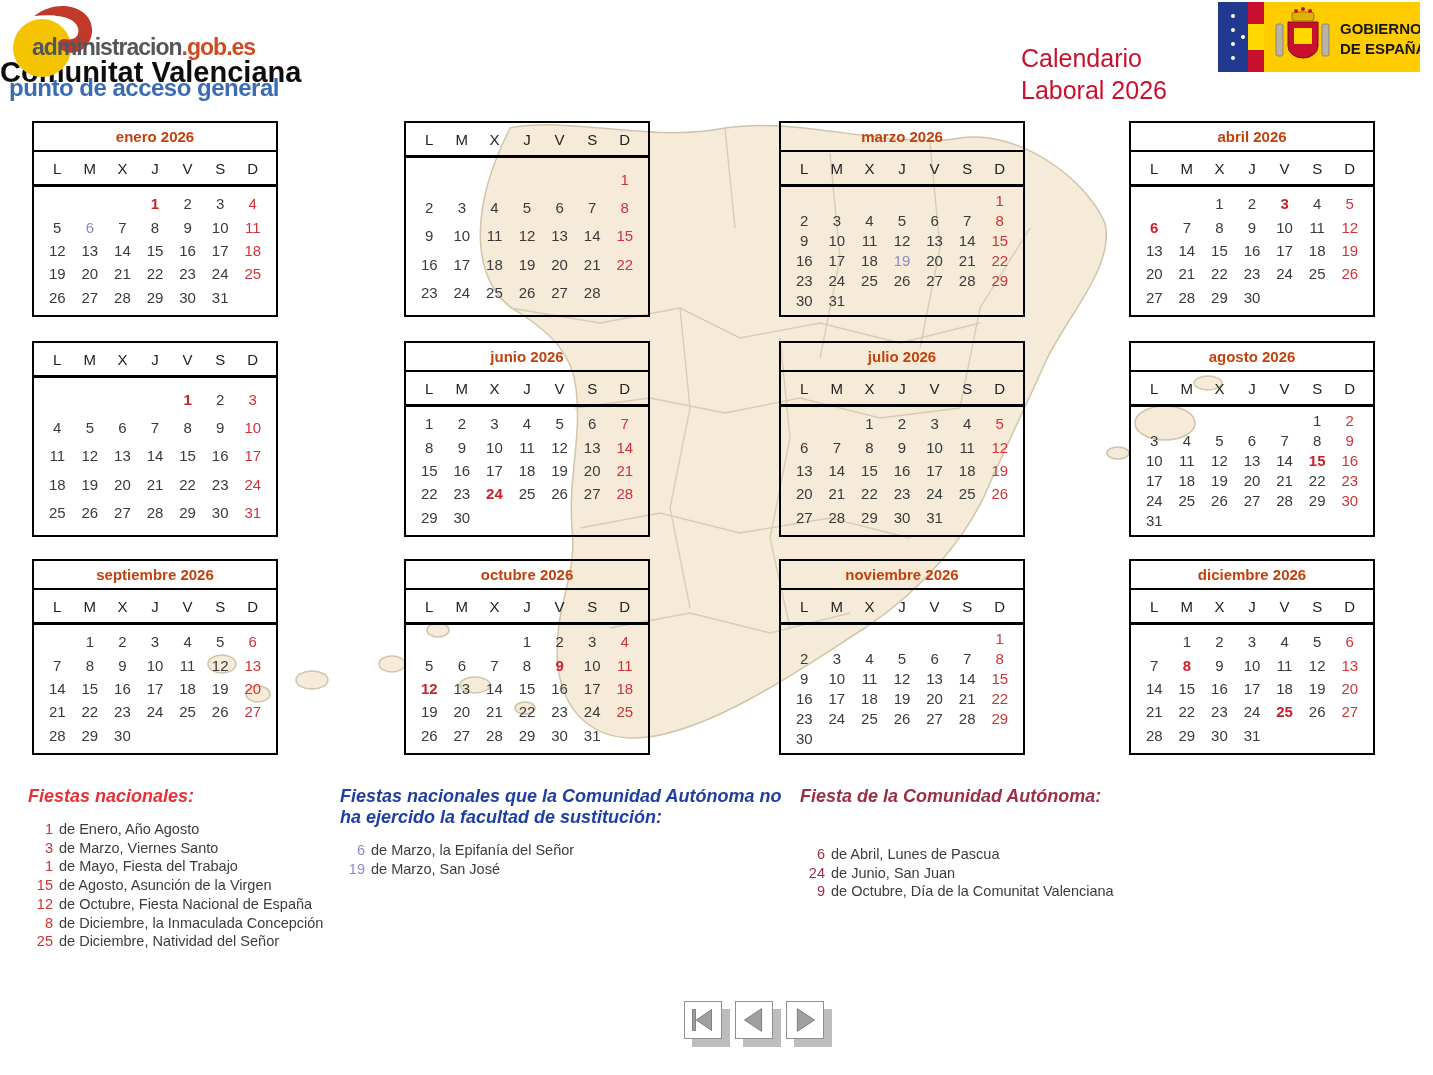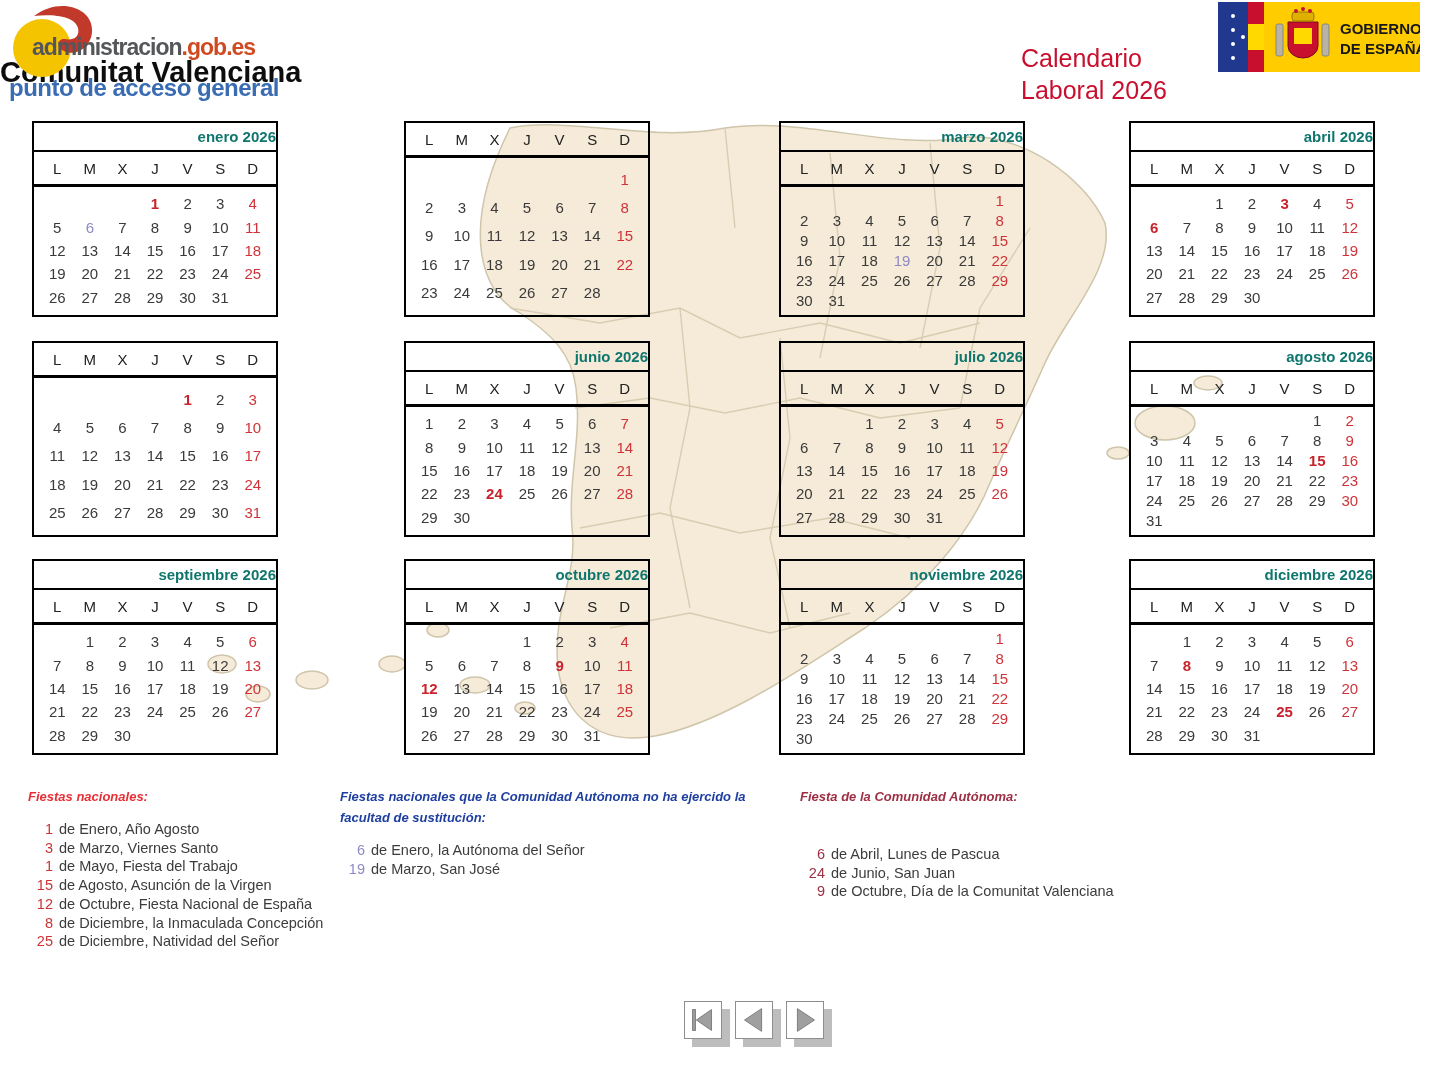--- a/index.html
+++ b/index.html
@@ -29,35 +29,35 @@
   .month:nth-of-type(3){left:779px;top:121px}
   .month:nth-of-type(4){left:1129px;top:121px}
   .month:nth-of-type(5){left:32px;top:341px}
   .month:nth-of-type(6){left:404px;top:341px}
   .month:nth-of-type(7){left:779px;top:341px}
   .month:nth-of-type(8){left:1129px;top:341px}
   .month:nth-of-type(9){left:32px;top:559px}
   .month:nth-of-type(10){left:404px;top:559px}
   .month:nth-of-type(11){left:779px;top:559px}
   .month:nth-of-type(12){left:1129px;top:559px}
-  .month-name{height:27px;line-height:27px;text-align:right;font-weight:bold;font-size:15px;color:#0f766e;border-bottom:2px solid #000}
+  .month-name{height:27px;line-height:27px;text-align:center;font-weight:bold;font-size:15px;color:#c2410c;border-bottom:2px solid #000}
   .weekday-row{height:32px;display:flex;align-items:center;border-bottom:3px solid #000;padding:0 7px}
   .weekday{flex:1;text-align:center;font-size:15px;color:#222}
   .weeks{flex:1;display:flex;flex-direction:column;justify-content:space-evenly;padding:2px 7px 3px}
   .week{display:flex}
   .day{flex:1;text-align:center;font-size:15px;color:#3a3a3a}
   .day.s{color:var(--sunday)}
   .day.h{color:var(--holiday);font-weight:bold}
   .day.n{color:var(--national)}
   
   .legend{position:absolute;z-index:2}
   #legend-national{left:28px;top:786px;width:305px}
   #legend-nosub{left:340px;top:786px;width:448px}
   #legend-auto{left:800px;top:786px;width:420px}
-  .legend-title{font-size:13px;font-weight:bold;font-style:italic;line-height:21px}
+  .legend-title{font-size:18px;font-weight:bold;font-style:italic;line-height:21px}
   #legend-national .legend-title{color:#e73137}
   #legend-nosub .legend-title{color:#1e3fa0}
   #legend-auto .legend-title{color:#9d2f44}
   .legend-items{margin:13px 0 0 0;padding:0;list-style:none}
   #legend-auto .legend-items{margin-top:38px}
   .legend-item{display:flex;font-size:14.5px;line-height:18.7px;color:#3c3c3c}
   .legend-item .num{width:25px;text-align:right;margin-right:6px;flex:none}
   #legend-national .num{color:#cc3333}
   #legend-nosub .num{color:#8d89c6}
   #legend-auto .num{color:#9d2f44}
@@ -914,21 +914,21 @@
         <span class="num">25</span>
         <span class="txt">de Diciembre, Natividad del Señor</span>
       </li>
     </ul>
 </div>
 <div class="legend" id="legend-nosub">
   <div class="legend-title">Fiestas nacionales que la Comunidad Autónoma no ha ejercido la facultad de sustitución:</div>
   <ul class="legend-items">
       <li class="legend-item">
         <span class="num">6</span>
-        <span class="txt">de Enero, la Autónoma del Señor</span>
+        <span class="txt">de Marzo, la Epifanía del Señor</span>
       </li>
       <li class="legend-item">
         <span class="num">19</span>
         <span class="txt">de Marzo, San José</span>
       </li>
     </ul>
 </div>
 <div class="legend" id="legend-auto">
   <div class="legend-title">Fiesta de la Comunidad Autónoma:</div>
   <ul class="legend-items">

